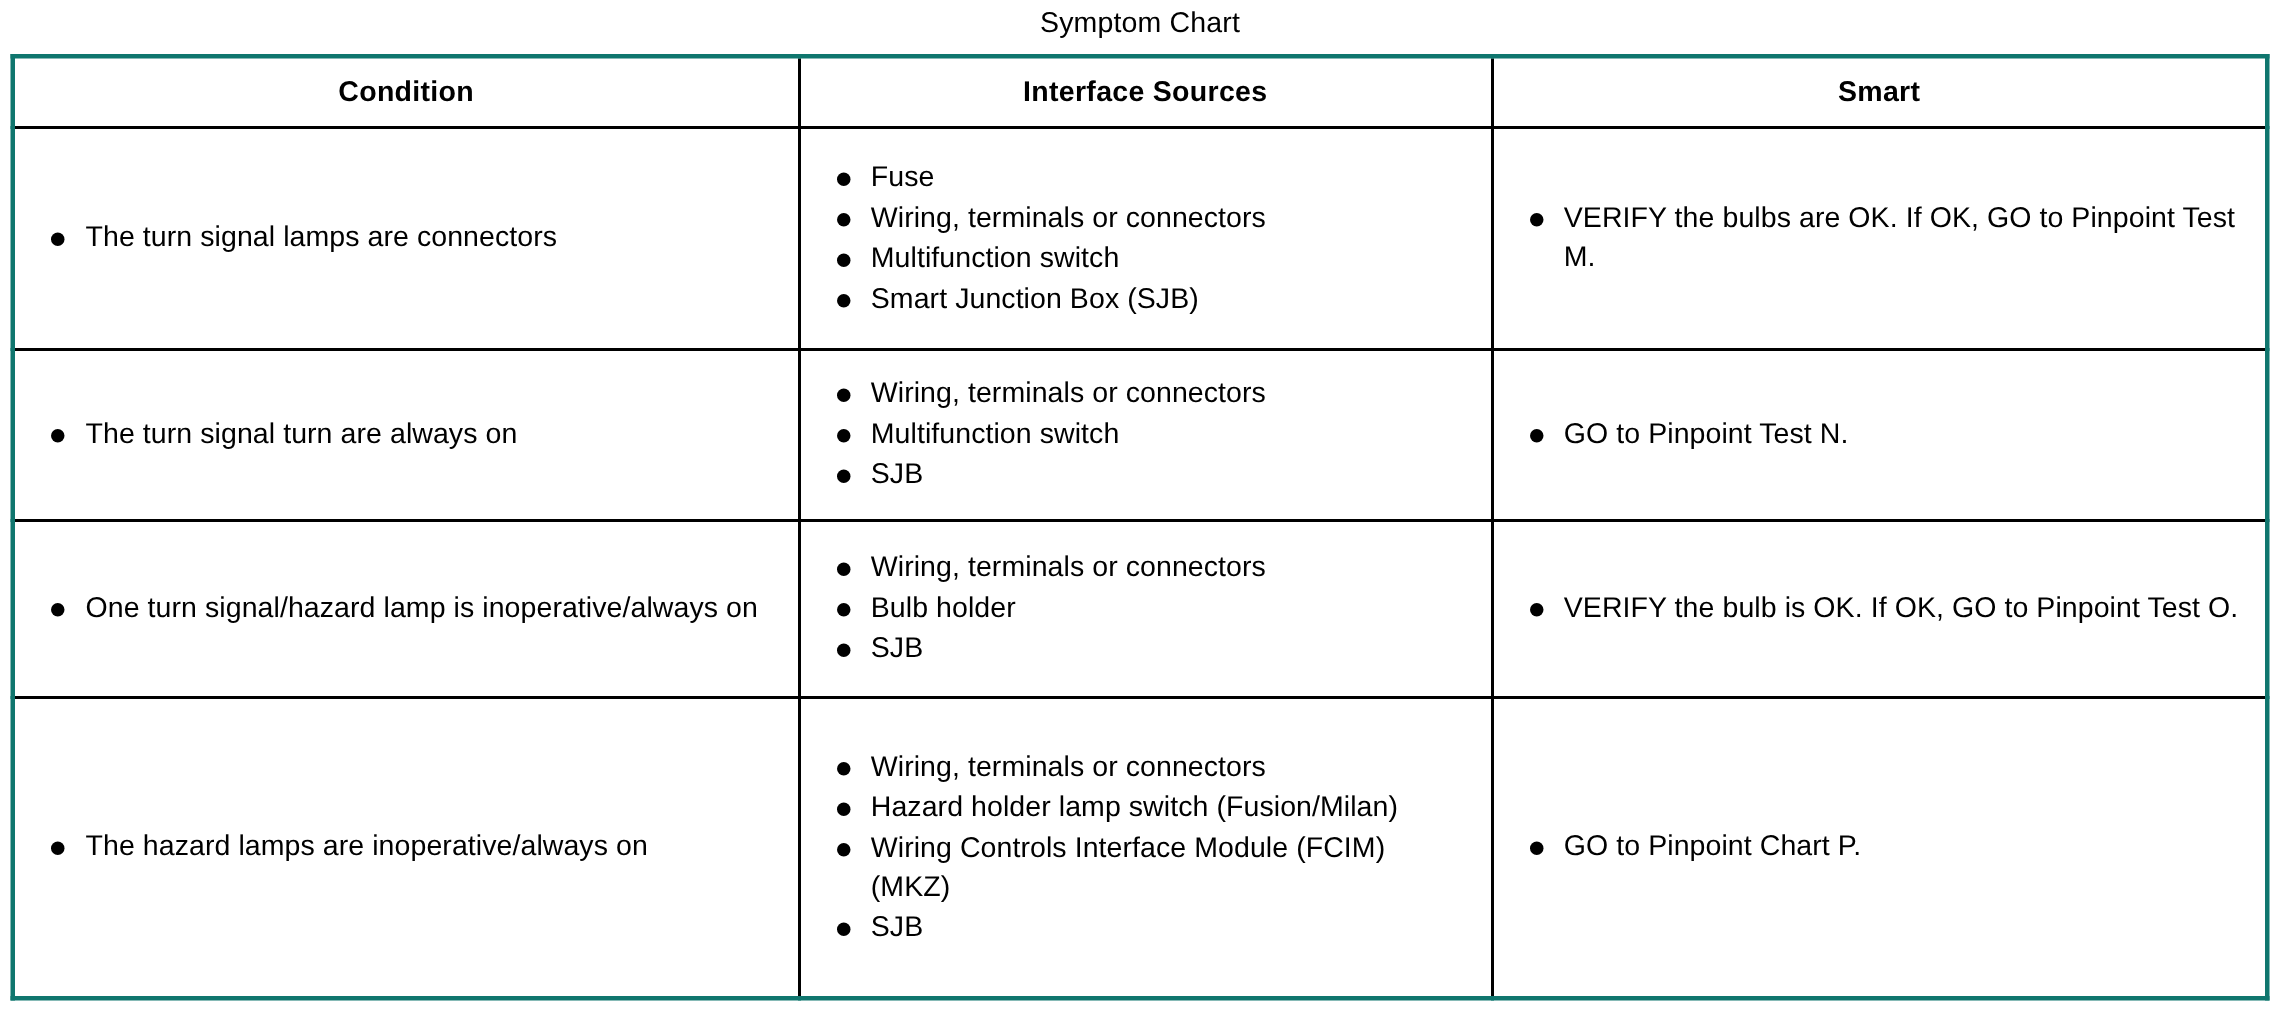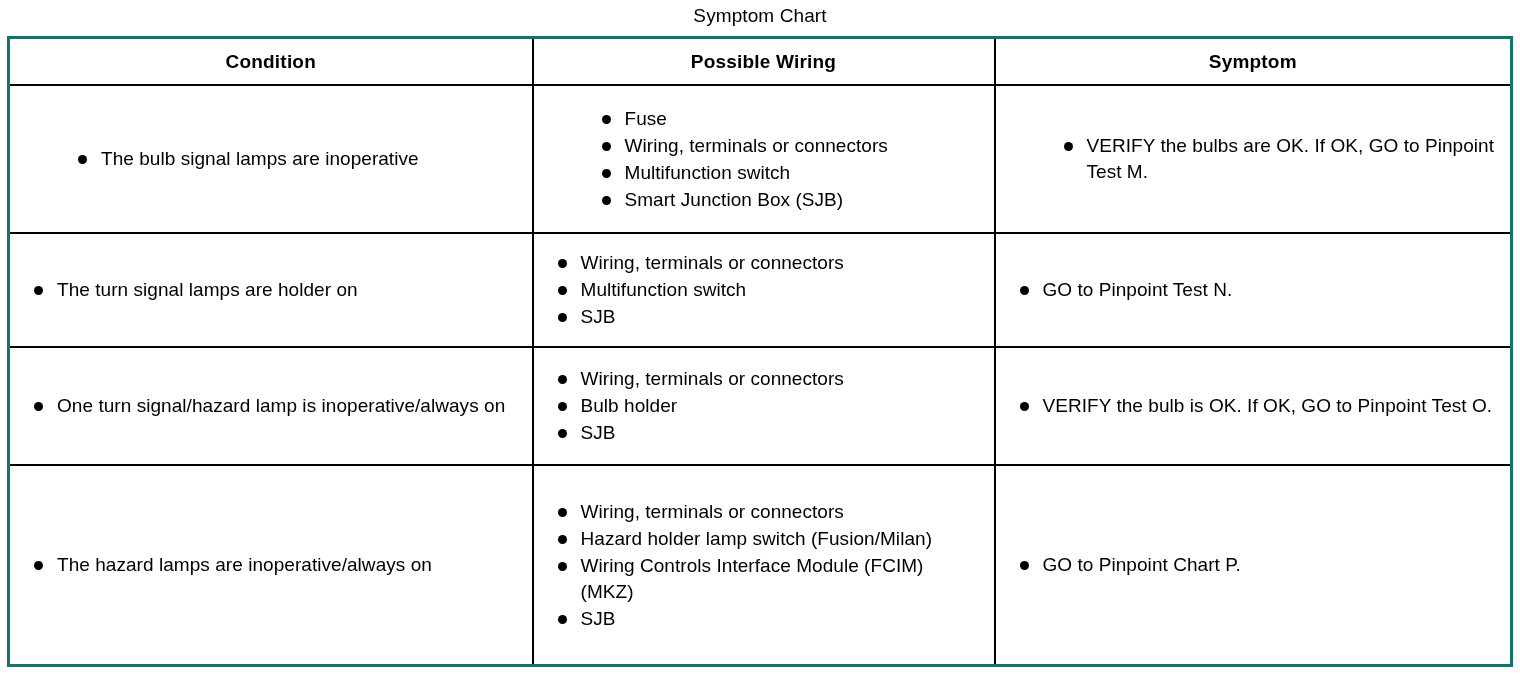--- a/index.html
+++ b/index.html
@@ -76,21 +76,21 @@
   ul.bullets > li .bullet-dot {
     position: absolute;
     left: 8px;
     top: 9px;
     width: 9px;
     height: 9px;
     background: #000000;
     border-radius: 50%;
   }
   
-  tr.row-1 td { height: 146px; padding-left: 44px; }
+  tr.row-1 td { height: 146px; }
   tr.row-2 td { height: 112px; }
   tr.row-3 td { height: 116px; }
   tr.row-4 td { height: 198px; }
 
   td.sources-cell .cell-inner { padding-top: 8px; padding-bottom: 8px; }
   td.sources-cell { vertical-align: middle; }
   td.condition-cell, td.action-cell { vertical-align: middle; }
 </style>
 </head>
 <body>
@@ -101,33 +101,33 @@
 
   <table class="symptom-chart">
     <colgroup>
       <col class="c-condition">
       <col class="c-sources">
       <col class="c-action">
     </colgroup>
     <thead>
       <tr>
         <th>Condition</th>
-        <th>Possible Wiring</th>
-        <th>Symptom</th>
+        <th>Interface Sources</th>
+        <th>Smart</th>
       </tr>
     </thead>
     <tbody>
 
       <tr class="row-1">
         <td class="condition-cell">
           <div class="cell-inner">
             <ul class="bullets">
               <li>
                 <span class="bullet-dot"></span>
-                <span>The bulb signal lamps are inoperative</span>
+                <span>The turn signal lamps are connectors</span>
               </li>
             </ul>
           </div>
         </td>
         <td class="sources-cell">
           <div class="cell-inner">
             <ul class="bullets">
               <li>
                 <span class="bullet-dot"></span>
                 <span>Fuse</span>
@@ -158,21 +158,21 @@
           </div>
         </td>
       </tr>
 
       <tr class="row-2">
         <td class="condition-cell">
           <div class="cell-inner">
             <ul class="bullets">
               <li>
                 <span class="bullet-dot"></span>
-                <span>The turn signal lamps are holder on</span>
+                <span>The turn signal turn are always on</span>
               </li>
             </ul>
           </div>
         </td>
         <td class="sources-cell">
           <div class="cell-inner">
             <ul class="bullets">
               <li>
                 <span class="bullet-dot"></span>
                 <span>Wiring, terminals or connectors</span>

